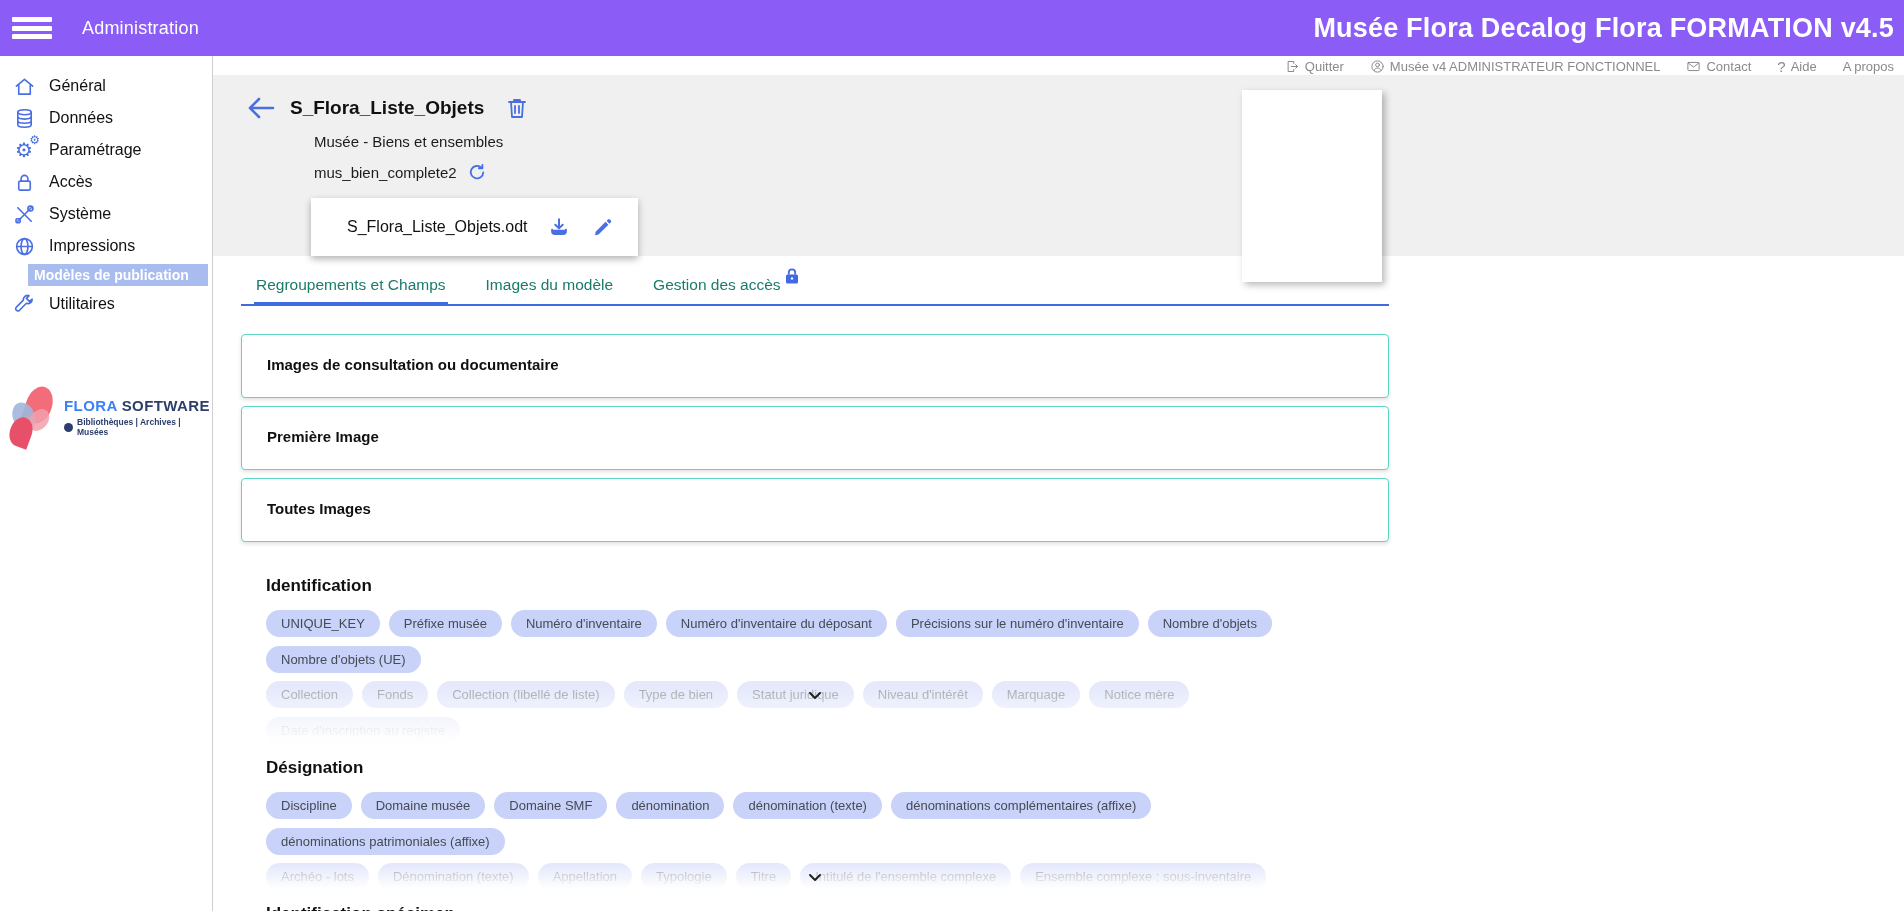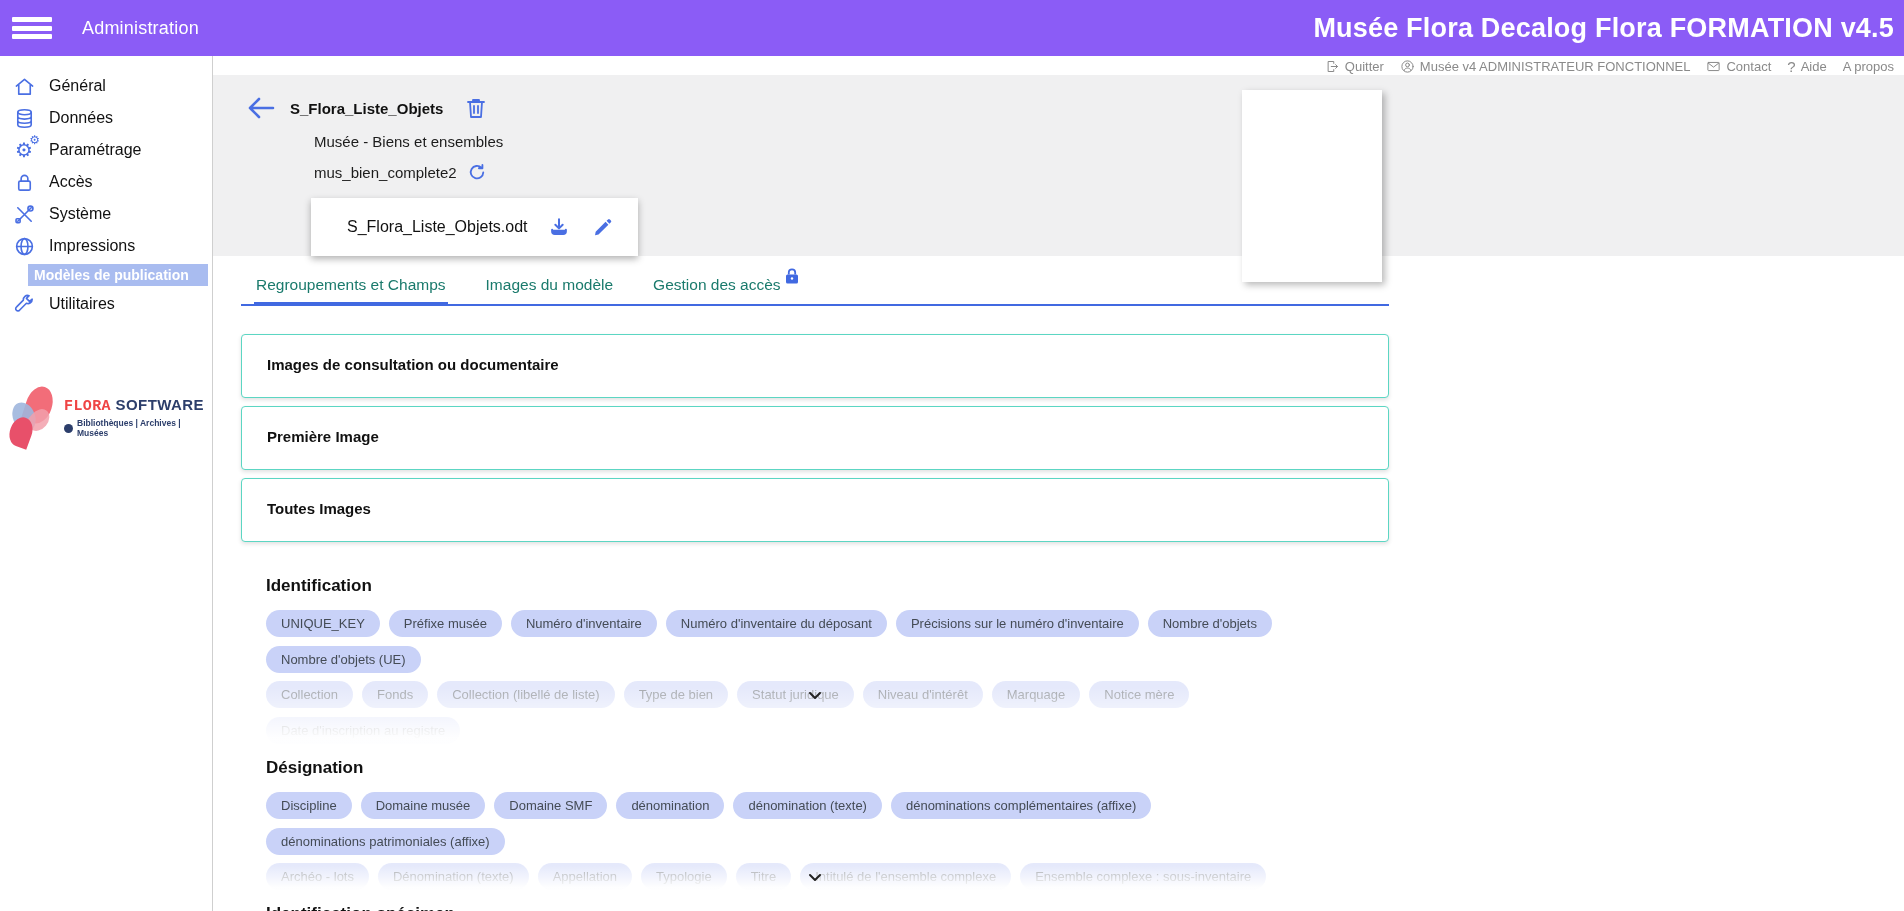--- a/index.html
+++ b/index.html
@@ -33,40 +33,40 @@
 
   .logo { position:absolute; left:0px; top:330px; width:212px; display:flex; align-items:center; }
   .petals { position:relative; width:62px; height:62px; flex:0 0 62px; }
   .petal { position:absolute; border-radius:50% 50% 50% 0; }
   .petal.p1 { width:26px; height:38px; background:#f26d79; left:26px; top:0; transform:rotate(18deg); }
   .petal.p2 { width:22px; height:30px; background:#9fb6dd; left:13px; top:16px; transform:rotate(-22deg); opacity:.9; }
   .petal.p3 { width:30px; height:22px; background:#e8506a; left:6px; top:35px; transform:rotate(-70deg); }
   .petal.p4 { width:18px; height:24px; background:#f2a0ab; left:30px; top:22px; transform:rotate(40deg); opacity:.85; }
   .logo-text { margin-left:2px; }
   .logo-brand { font-size:15px; font-weight:bold; letter-spacing:.4px; }
-  .logo-brand .b1 { color:#ef4444;font-family:Liberation Mono, monospace; }
+  .logo-brand .b1 { color:#3b82f6; }
   .logo-brand .b2 { color:#2c3e6b; }
   .logo-tagline { font-size:8.5px; font-weight:bold; color:#2c3e6b; margin-top:3px; display:flex; align-items:center; gap:4px; }
   .logo-dot { width:9px; height:9px; border-radius:50%; background:#2c3e6b; flex:0 0 9px; }
 
   
-  .utilitybar { height:22px; display:flex; justify-content:flex-end; align-items:center; gap:16px;
+  .utilitybar { height:22px; display:flex; justify-content:flex-end; align-items:center; gap:26px;
     padding-right:10px; background:#fff; font-size:13px; color:#8a8a8a; margin-top:2px; }
   .util-item { display:flex; align-items:center; gap:5px; cursor:pointer; }
   .util-item svg { width:15px; height:15px; stroke:#8a8a8a; fill:none; stroke-width:1.6;
     stroke-linecap:round; stroke-linejoin:round; }
   .util-q { font-size:15px; color:#8a8a8a; }
 
   
   .grayband { height:210px; background:#f0f0f1; position:relative; padding:20px 0 0 33px; }
   .title-row { display:flex; align-items:center; gap:14px; }
   .back-arrow { width:30px; height:26px; cursor:pointer; }
   .back-arrow svg { width:30px; height:26px; stroke:#4a6fe3; fill:none; stroke-width:2.6;
     stroke-linecap:round; stroke-linejoin:round; }
-  .page-title { font-size:15px; font-weight:bold; color:#111; }
+  .page-title { font-size:19px; font-weight:bold; color:#111; }
   .trash-btn { width:22px; height:24px; margin-left:8px; cursor:pointer; }
   .trash-btn svg { width:22px; height:24px; stroke:#4a6fe3; fill:none; stroke-width:1.8;
     stroke-linecap:round; stroke-linejoin:round; }
   .sub-block { margin-left:68px; margin-top:12px; }
   .subtitle { font-size:15px; color:#1c1c1c; }
   .dataset-row { display:flex; align-items:center; gap:10px; margin-top:12px; }
   .dataset-name { font-size:15px; color:#1c1c1c; }
   .refresh-btn { width:20px; height:20px; cursor:pointer; }
   .refresh-btn svg { width:20px; height:20px; stroke:#4a6fe3; fill:none; stroke-width:2.2;
     stroke-linecap:round; stroke-linejoin:round; }

